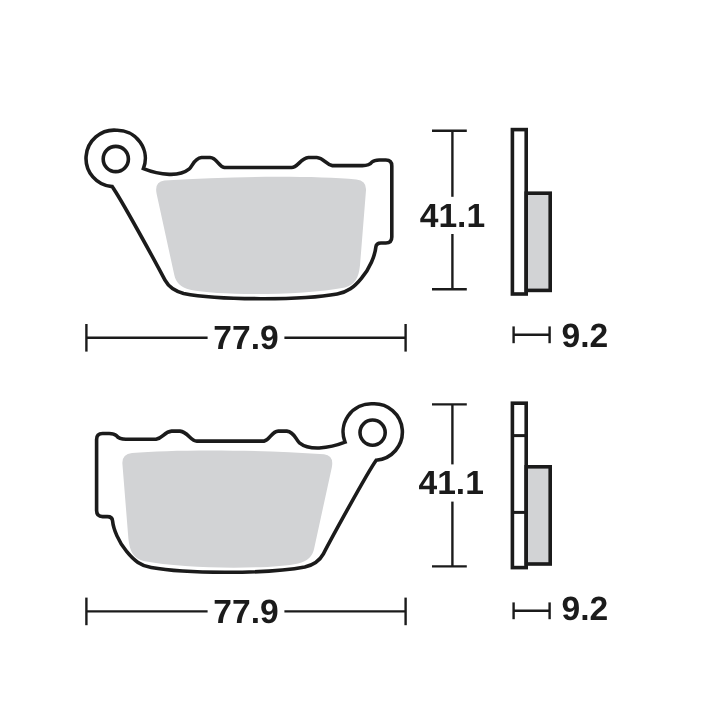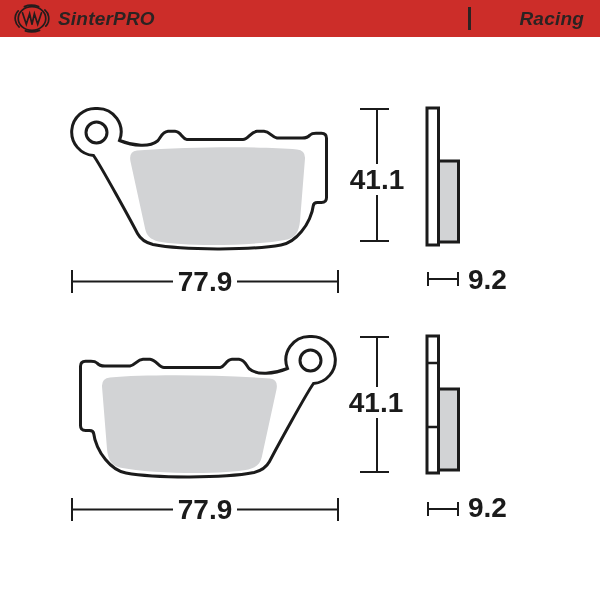--- a/index.html
+++ b/index.html
@@ -111,30 +111,14 @@
 
       <g stroke-width="2">
         <line x1="428" y1="509" x2="458" y2="509"></line>
         <line x1="428" y1="502" x2="428" y2="516"></line>
         <line x1="458" y1="502" x2="458" y2="516"></line>
       </g>
       <text x="468" y="517" text-anchor="start" fill="#1b1b1b" stroke="none">9.2</text>
     </g>
   </svg>
 
-  <div class="banner" style="background:#cc2d29;">
-    <svg class="logo" width="38" height="33" viewBox="0 0 40 34">
-      <g stroke="#241c1c" fill="none" stroke-width="1.8" stroke-linecap="round">
-        <ellipse cx="20" cy="17" rx="14.5" ry="12.5"></ellipse>
-        <path d="M 10 11 L 14 23 L 17.5 12 L 20 23 M 20 23 L 22.5 12 L 26 23 L 30 11"></path>
-        <path d="M 5.5 9 Q 1.5 13 2.5 19 Q 3 23 6.5 26"></path>
-        <path d="M 34.5 25 Q 38.5 21 37.5 15 Q 37 11 33.5 8"></path>
-        <path d="M 12 4.5 Q 19 1.5 27 4.5"></path>
-        <path d="M 13 30 Q 20 32.5 28 29.5"></path>
-      </g>
-    </svg>
-    <span class="brand-name" style="color:#2b2322;">SinterPRO</span>
-    <span class="banner-spacer"></span>
-    <span class="banner-divider" style="background:#2b2322;"></span>
-    <span class="racing-label" style="color:#2b2322;">Racing</span>
-  </div>
 
 </div>
 
 </body></html>

